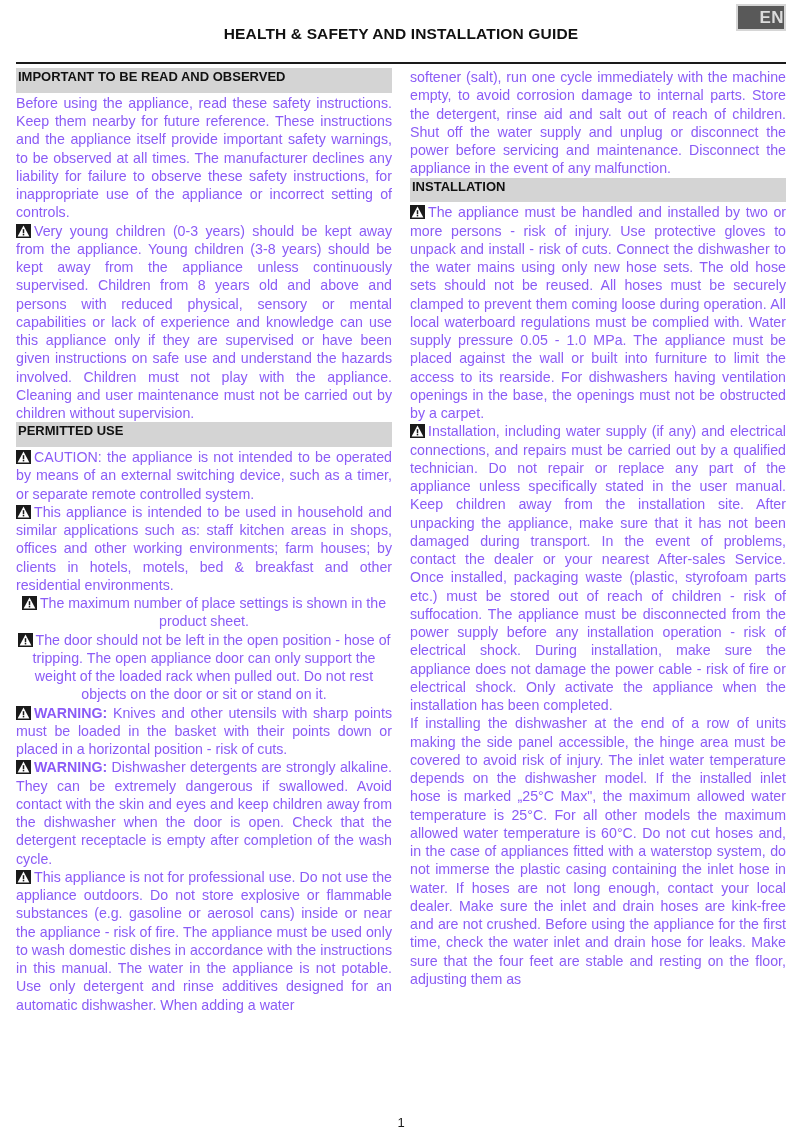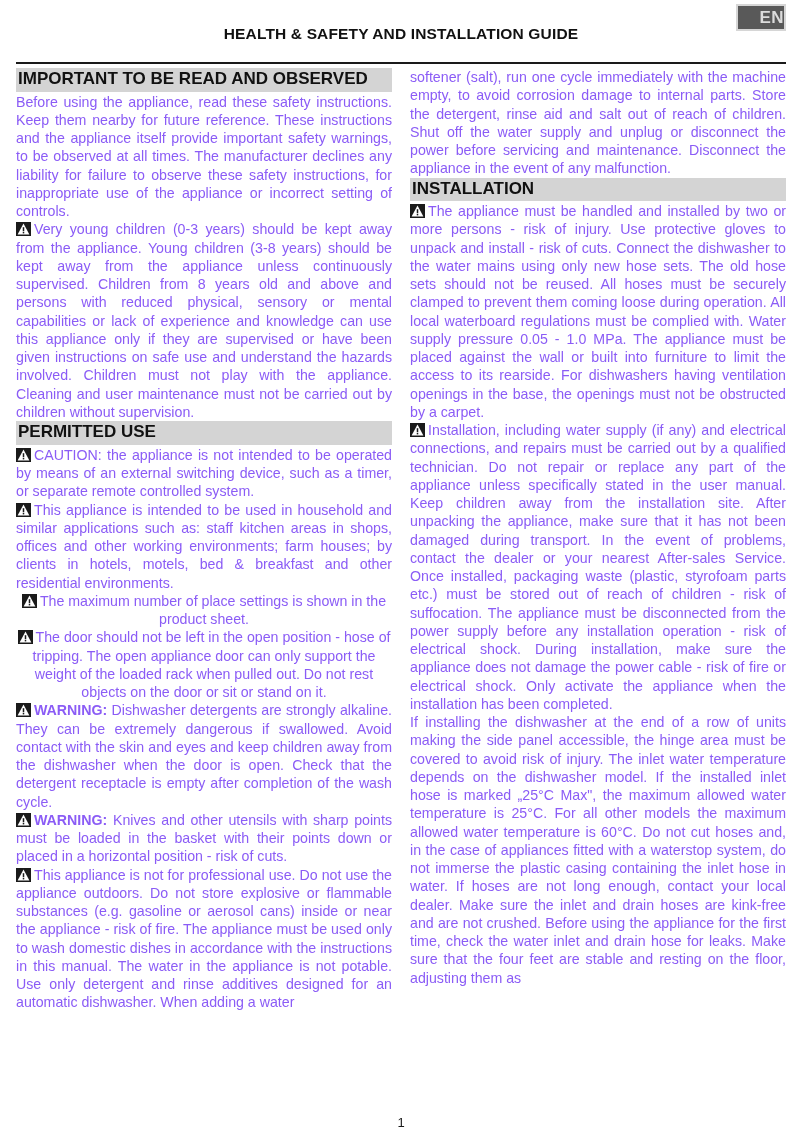--- a/index.html
+++ b/index.html
@@ -70,24 +70,24 @@
     gap: 18px;
     margin-top: 4px;
   }
   .col {
     width: 376px;
     flex: 0 0 376px;
   }
 
   .sec-head {
     background: #d4d4d4;
-    font-size: 17px;
+    font-size: 13px;
     font-weight: bold;
     color: #111;
-    padding: 1px 2px 2px 2px;
+    padding: 1px 2px 8px 2px;
     line-height: 1.22;
     margin-bottom: 1px;
   }
 
   p.para {
     margin: 0;
     font-size: 14.2px;
     line-height: 1.285;
     text-align: justify;
     text-justify: inter-word;
@@ -177,32 +177,32 @@
       <p class="para nojust"><span class="warn"><svg width="13" height="12" viewBox="0 0 13 12">
               <polygon points="6.5,0.6 12.4,11.4 0.6,11.4" fill="#ffffff"></polygon>
               <rect x="5.75" y="4.2" width="1.5" height="4.1" fill="#1a1a1a"></rect>
               <rect x="5.75" y="9.0" width="1.5" height="1.4" fill="#1a1a1a"></rect>
             </svg></span><span>The door should not be left in the open position - hose of tripping. The open appliance door can only support the weight of the loaded rack when pulled out. Do not rest objects on the door or sit or stand on it.</span></p>
 
       <p class="para"><span class="warn"><svg width="13" height="12" viewBox="0 0 13 12">
               <polygon points="6.5,0.6 12.4,11.4 0.6,11.4" fill="#ffffff"></polygon>
               <rect x="5.75" y="4.2" width="1.5" height="4.1" fill="#1a1a1a"></rect>
               <rect x="5.75" y="9.0" width="1.5" height="1.4" fill="#1a1a1a"></rect>
+            </svg></span><span class="bold">WARNING:</span><span> Knives and other utensils with sharp points must be loaded in the basket with their points down or placed in a horizontal position - risk of cuts.</span></p>
+
+      <p class="para"><span class="warn"><svg width="13" height="12" viewBox="0 0 13 12">
+              <polygon points="6.5,0.6 12.4,11.4 0.6,11.4" fill="#ffffff"></polygon>
+              <rect x="5.75" y="4.2" width="1.5" height="4.1" fill="#1a1a1a"></rect>
+              <rect x="5.75" y="9.0" width="1.5" height="1.4" fill="#1a1a1a"></rect>
             </svg></span><span class="bold">WARNING:</span><span> Dishwasher detergents are strongly alkaline. They can be extremely dangerous if swallowed. Avoid contact with the skin and eyes and keep children away from the dishwasher when the door is open. Check that the detergent receptacle is empty after completion of the wash cycle.</span></p>
 
       <p class="para"><span class="warn"><svg width="13" height="12" viewBox="0 0 13 12">
               <polygon points="6.5,0.6 12.4,11.4 0.6,11.4" fill="#ffffff"></polygon>
               <rect x="5.75" y="4.2" width="1.5" height="4.1" fill="#1a1a1a"></rect>
               <rect x="5.75" y="9.0" width="1.5" height="1.4" fill="#1a1a1a"></rect>
-            </svg></span><span class="bold">WARNING:</span><span> Knives and other utensils with sharp points must be loaded in the basket with their points down or placed in a horizontal position - risk of cuts.</span></p>
-
-      <p class="para"><span class="warn"><svg width="13" height="12" viewBox="0 0 13 12">
-              <polygon points="6.5,0.6 12.4,11.4 0.6,11.4" fill="#ffffff"></polygon>
-              <rect x="5.75" y="4.2" width="1.5" height="4.1" fill="#1a1a1a"></rect>
-              <rect x="5.75" y="9.0" width="1.5" height="1.4" fill="#1a1a1a"></rect>
             </svg></span><span>This appliance is not for professional use. Do not use the appliance outdoors. Do not store explosive or flammable substances (e.g. gasoline or aerosol cans) inside or near the appliance - risk of fire. The appliance must be used only to wash domestic dishes in accordance with the instructions in this manual. The water in the appliance is not potable. Use only detergent and rinse additives designed for an automatic dishwasher. When adding a water</span></p>
 
     </div>
 
     <div class="col">
 
       <p class="para"><span>softener (salt), run one cycle immediately with the machine empty, to avoid corrosion damage to internal parts. Store the detergent, rinse aid and salt out of reach of children. Shut off the water supply and unplug or disconnect the power before servicing and maintenance. Disconnect the appliance in the event of any malfunction.</span></p>
 
       <div class="sec-head">INSTALLATION</div>
 

